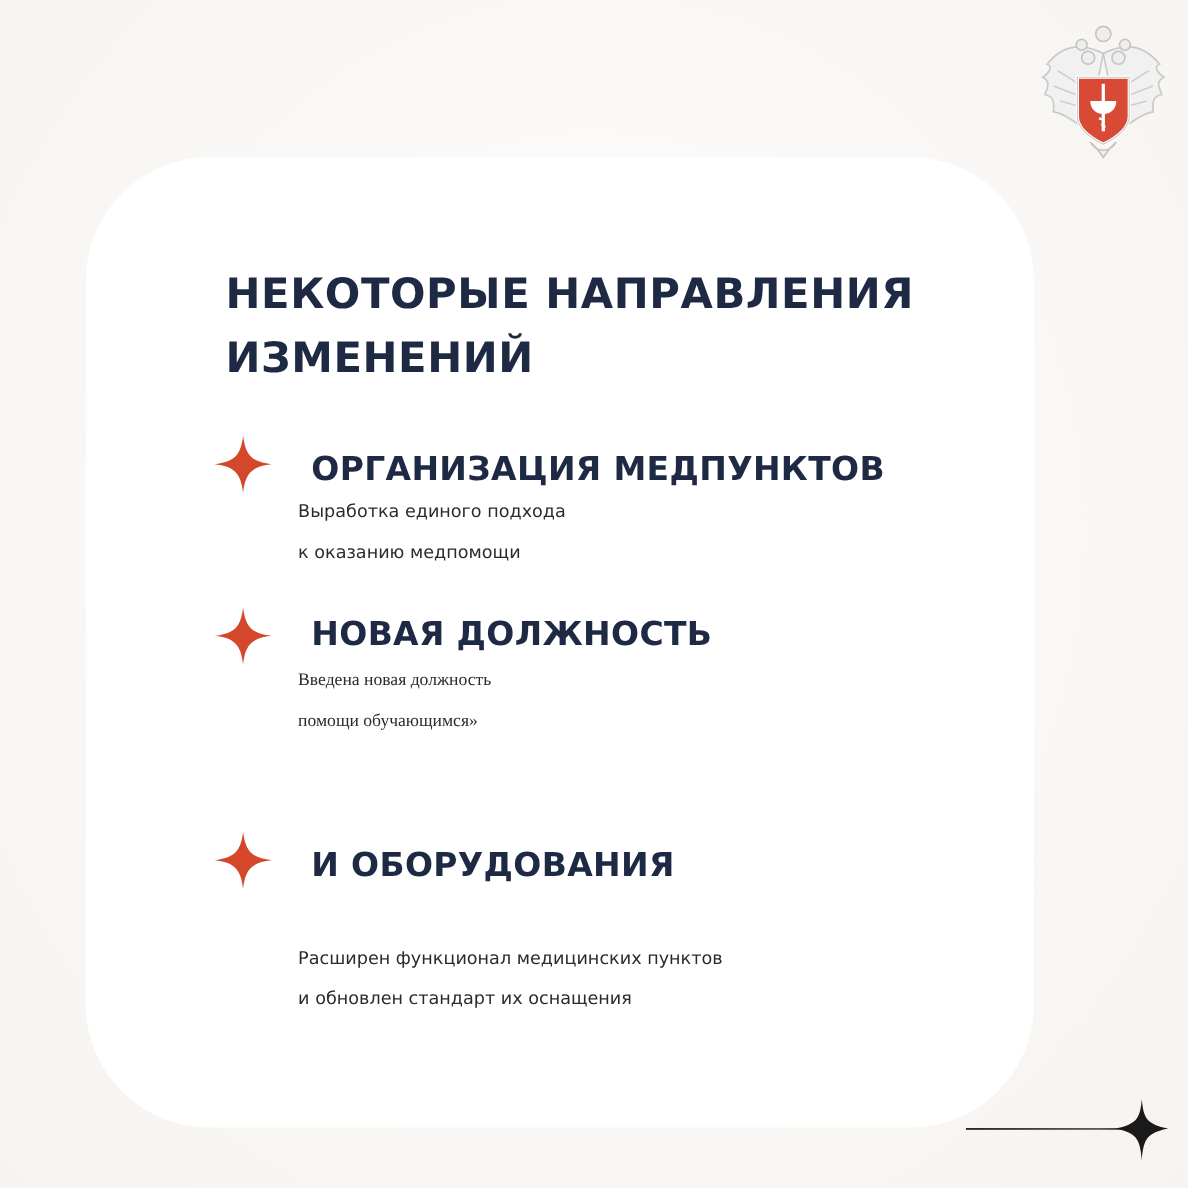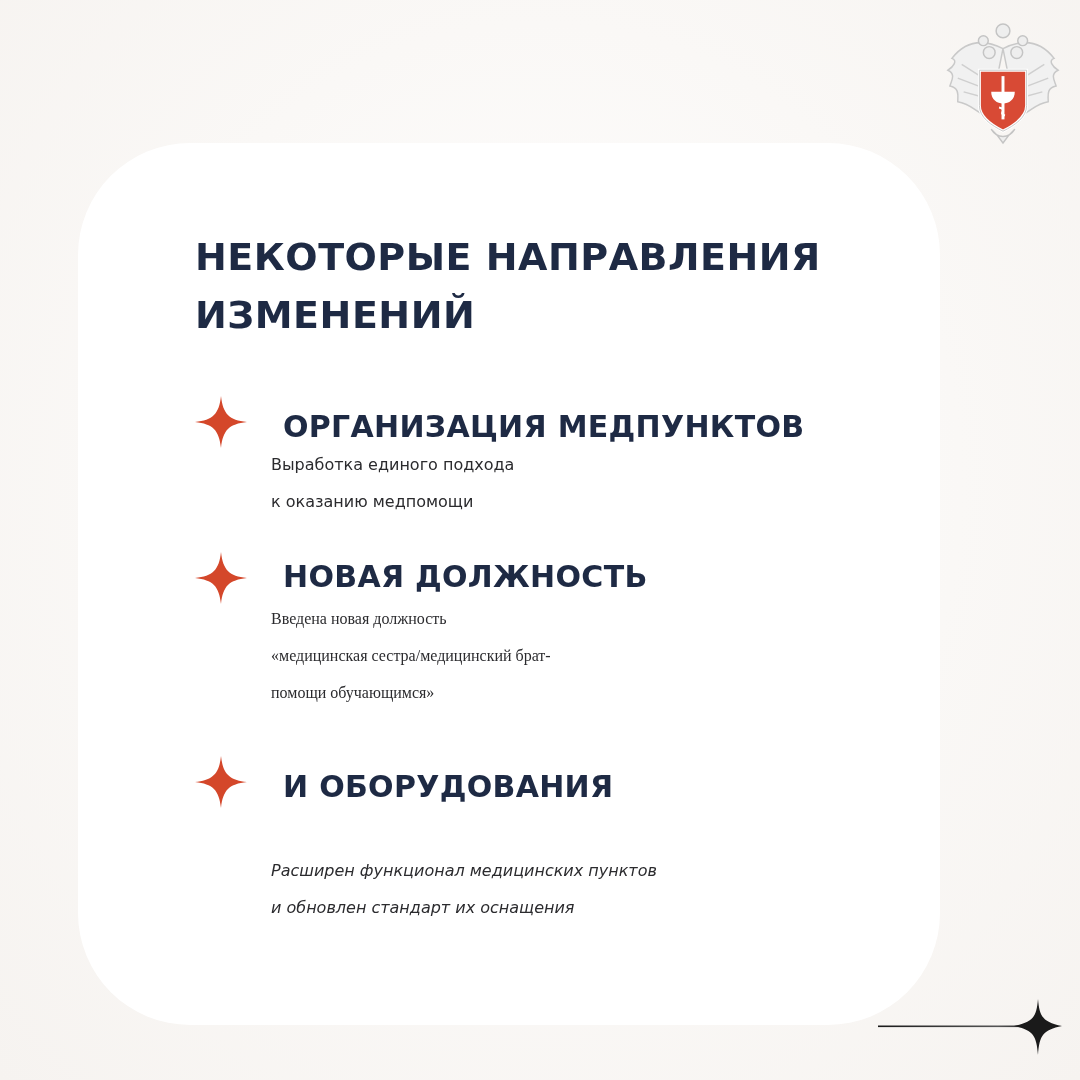--- a/index.html
+++ b/index.html
@@ -13,21 +13,21 @@
       background: radial-gradient(ellipse at 50% 45%, #ffffff 0%, #faf8f6 55%, #f6f3f0 100%);
     }
     .card {
       position: absolute; left: 78px; top: 143px; width: 862px; height: 882px;
       background: #ffffff; border-radius: 112px;
     }
     .title {
       position: absolute; left: 195px; top: 228px;
       font-family: "DejaVu Sans", sans-serif; font-weight: bold;
       font-size: 38px; line-height: 58px; color: #1e2a44; letter-spacing: 0.5px;
-      margin: 0; width: 700px;
+      margin: 10px; width: 700px;
     }
     .item { position: absolute; left: 195px; width: 680px; }
     .star {
       position: absolute; left: 0; width: 52px; height: 52px;
     }
     .heading {
       position: absolute; left: 76px; margin: 12px; width: 600px;
       font-family: "DejaVu Sans", sans-serif; font-weight: bold;
       font-size: 30px; line-height: 50px; color: #1e2a44; letter-spacing: 0.3px;
     }
@@ -92,33 +92,32 @@
 
 <div class="item" style="top:540px;">
   <svg class="star" style="top:12px;" viewBox="0 0 52 52">
     <path d="M26 0 C28 18 34 24 52 26 C34 28 28 34 26 52 C24 34 18 28 0 26 C18 24 24 18 26 0 Z" fill="#d4472a"></path>
   </svg>
   <h2 class="heading" style="top:0px;">
     <span class="line">НОВАЯ ДОЛЖНОСТЬ</span>
   </h2>
   <p class="desc" style="top:60px;font-family:Liberation Serif, serif;">
     <span class="line">Введена новая должность</span>
-    <span class="line">«медицинская сестра/медицинский брат-</span>
     <span class="line">помощи обучающимся»</span>
   </p>
 </div>
 
 <div class="item" style="top:750px;">
   <svg class="star" style="top:6px;" viewBox="0 0 52 52">
     <path d="M26 0 C28 18 34 24 52 26 C34 28 28 34 26 52 C24 34 18 28 0 26 C18 24 24 18 26 0 Z" fill="#d4472a"></path>
   </svg>
   <h2 class="heading" style="top:0px;">
     <span class="line">И ОБОРУДОВАНИЯ</span>
   </h2>
-  <p class="desc" style="top:102px;font-style:italic;">
+  <p class="desc" style="top:102px;">
     <span class="line">Расширен функционал медицинских пунктов</span>
     <span class="line">и обновлен стандарт их оснащения</span>
   </p>
 </div>
 
 <svg class="deco" viewBox="0 0 190 64">
   <defs>
     <linearGradient id="lineg" x1="0" x2="1" y1="0" y2="0">
       <stop offset="0" stop-color="#1a1a1a"></stop>
       <stop offset="0.75" stop-color="#555555"></stop>

